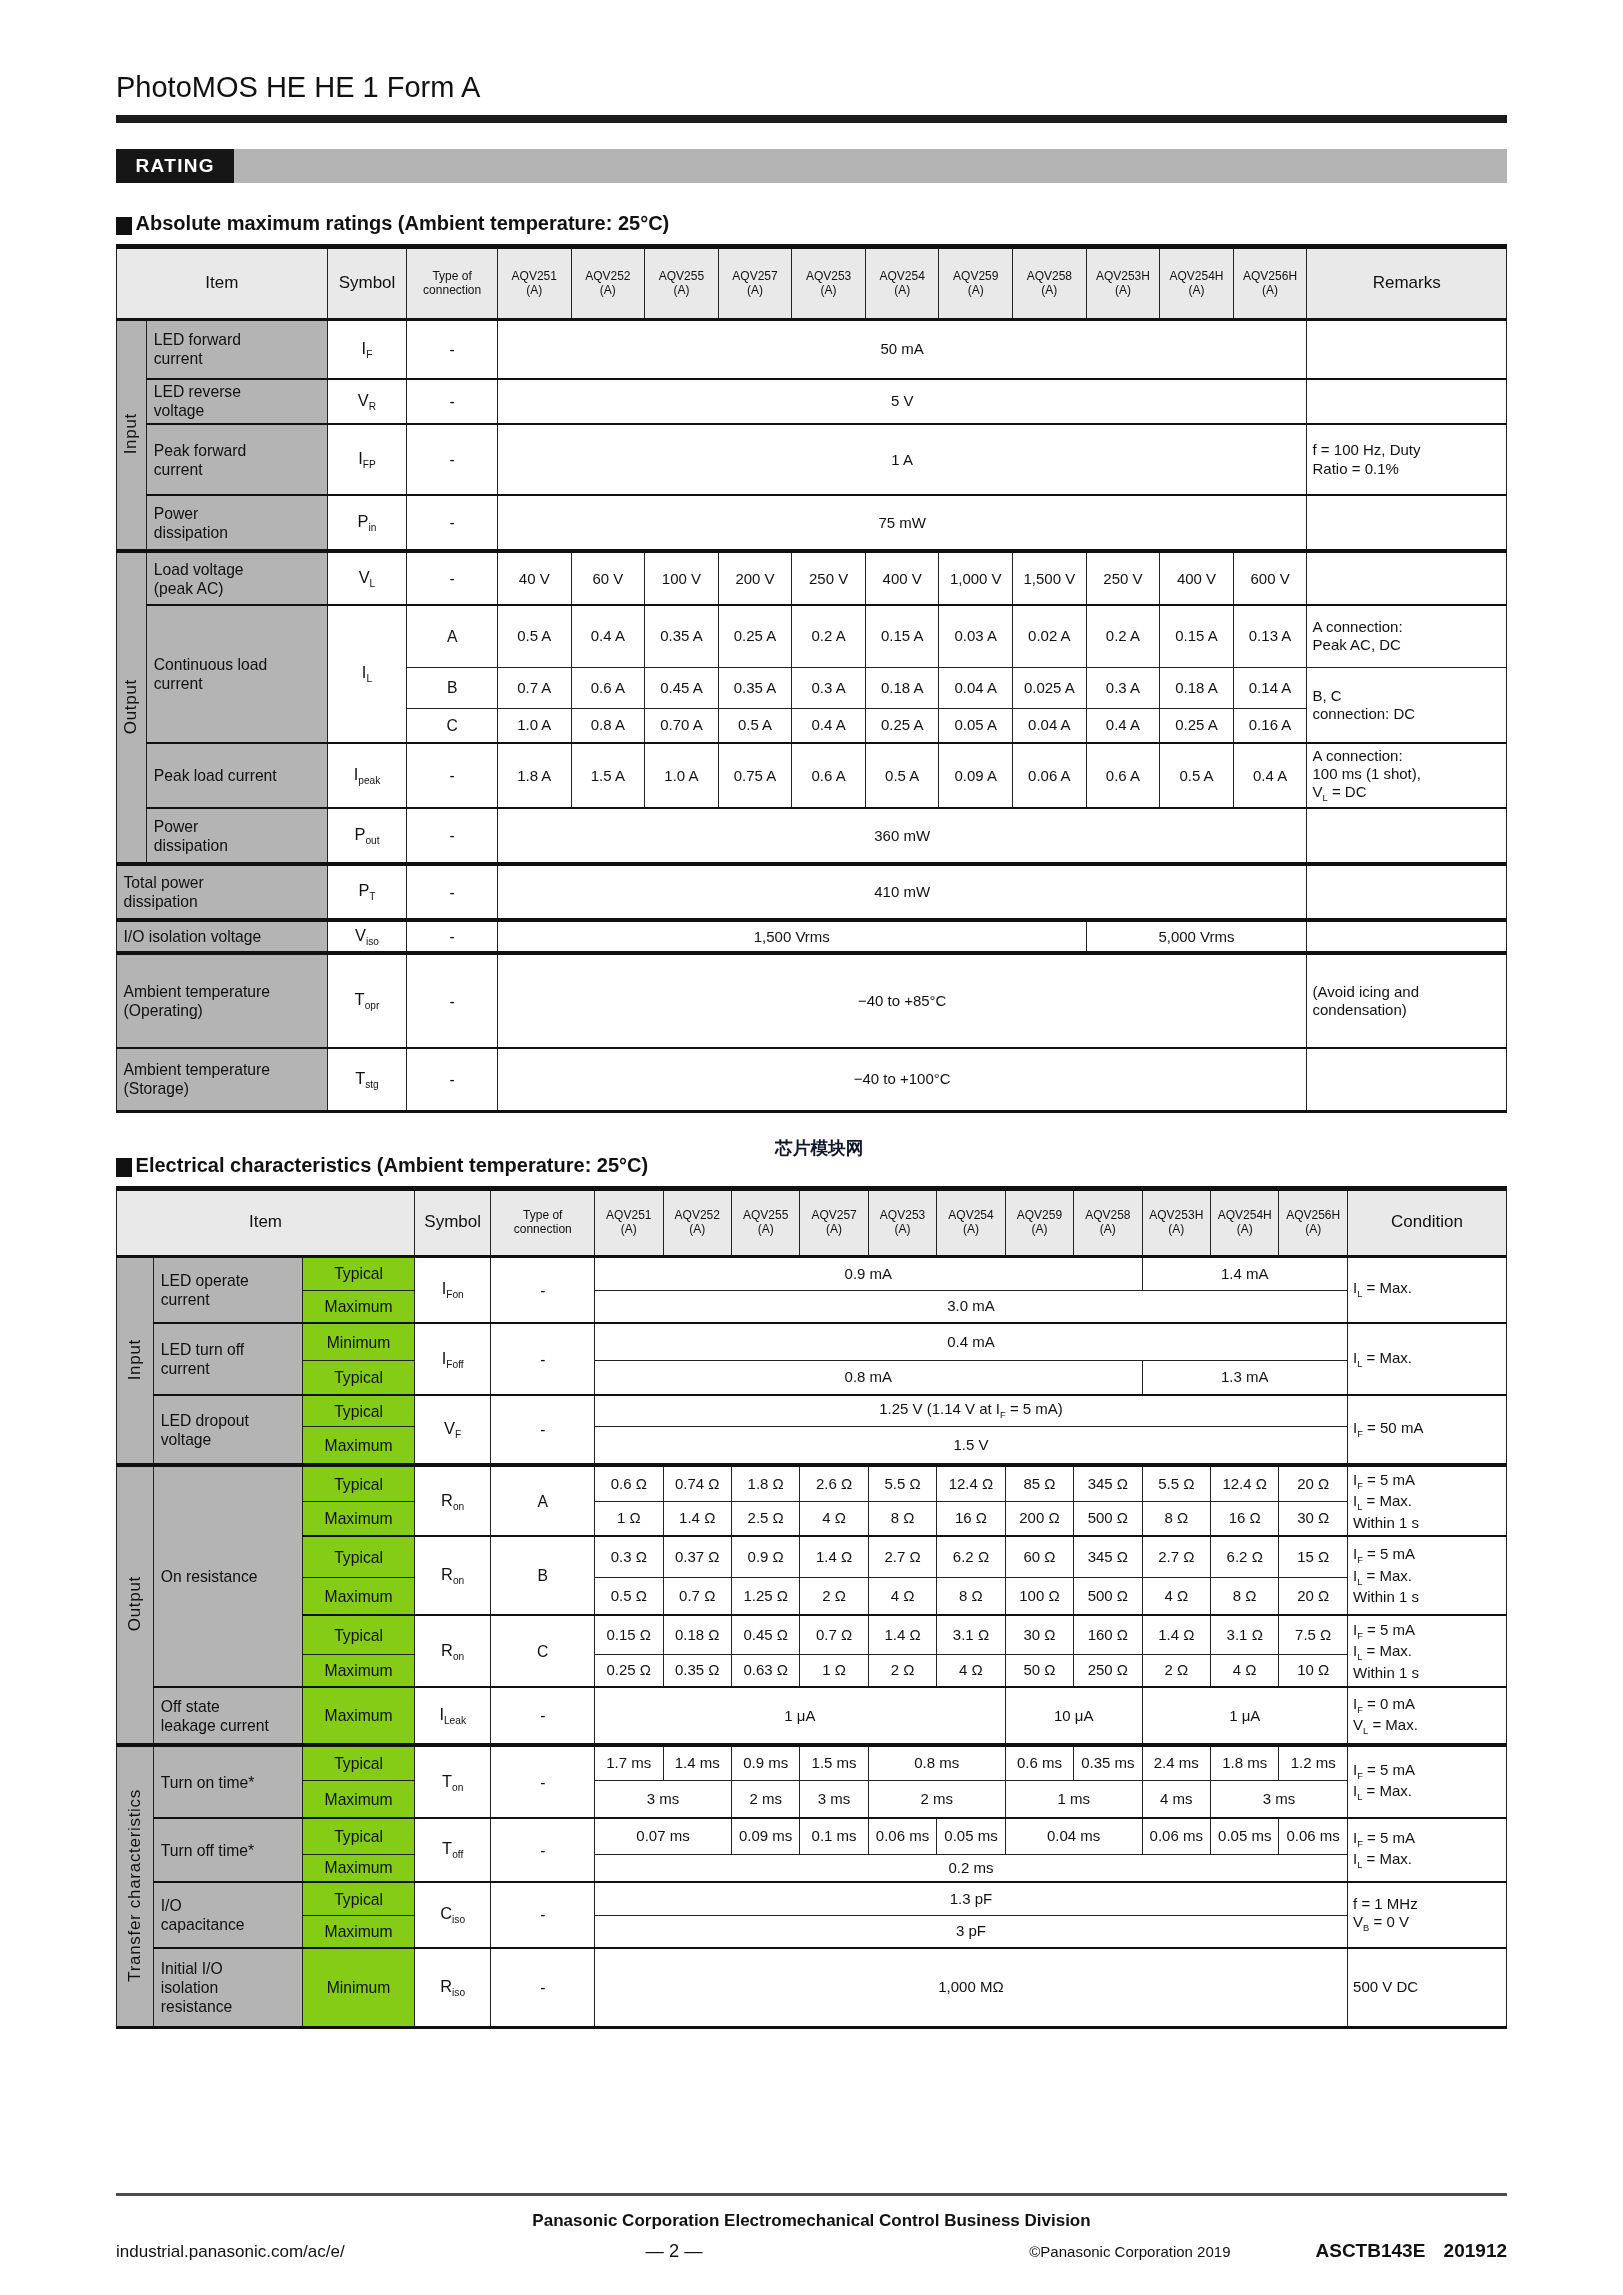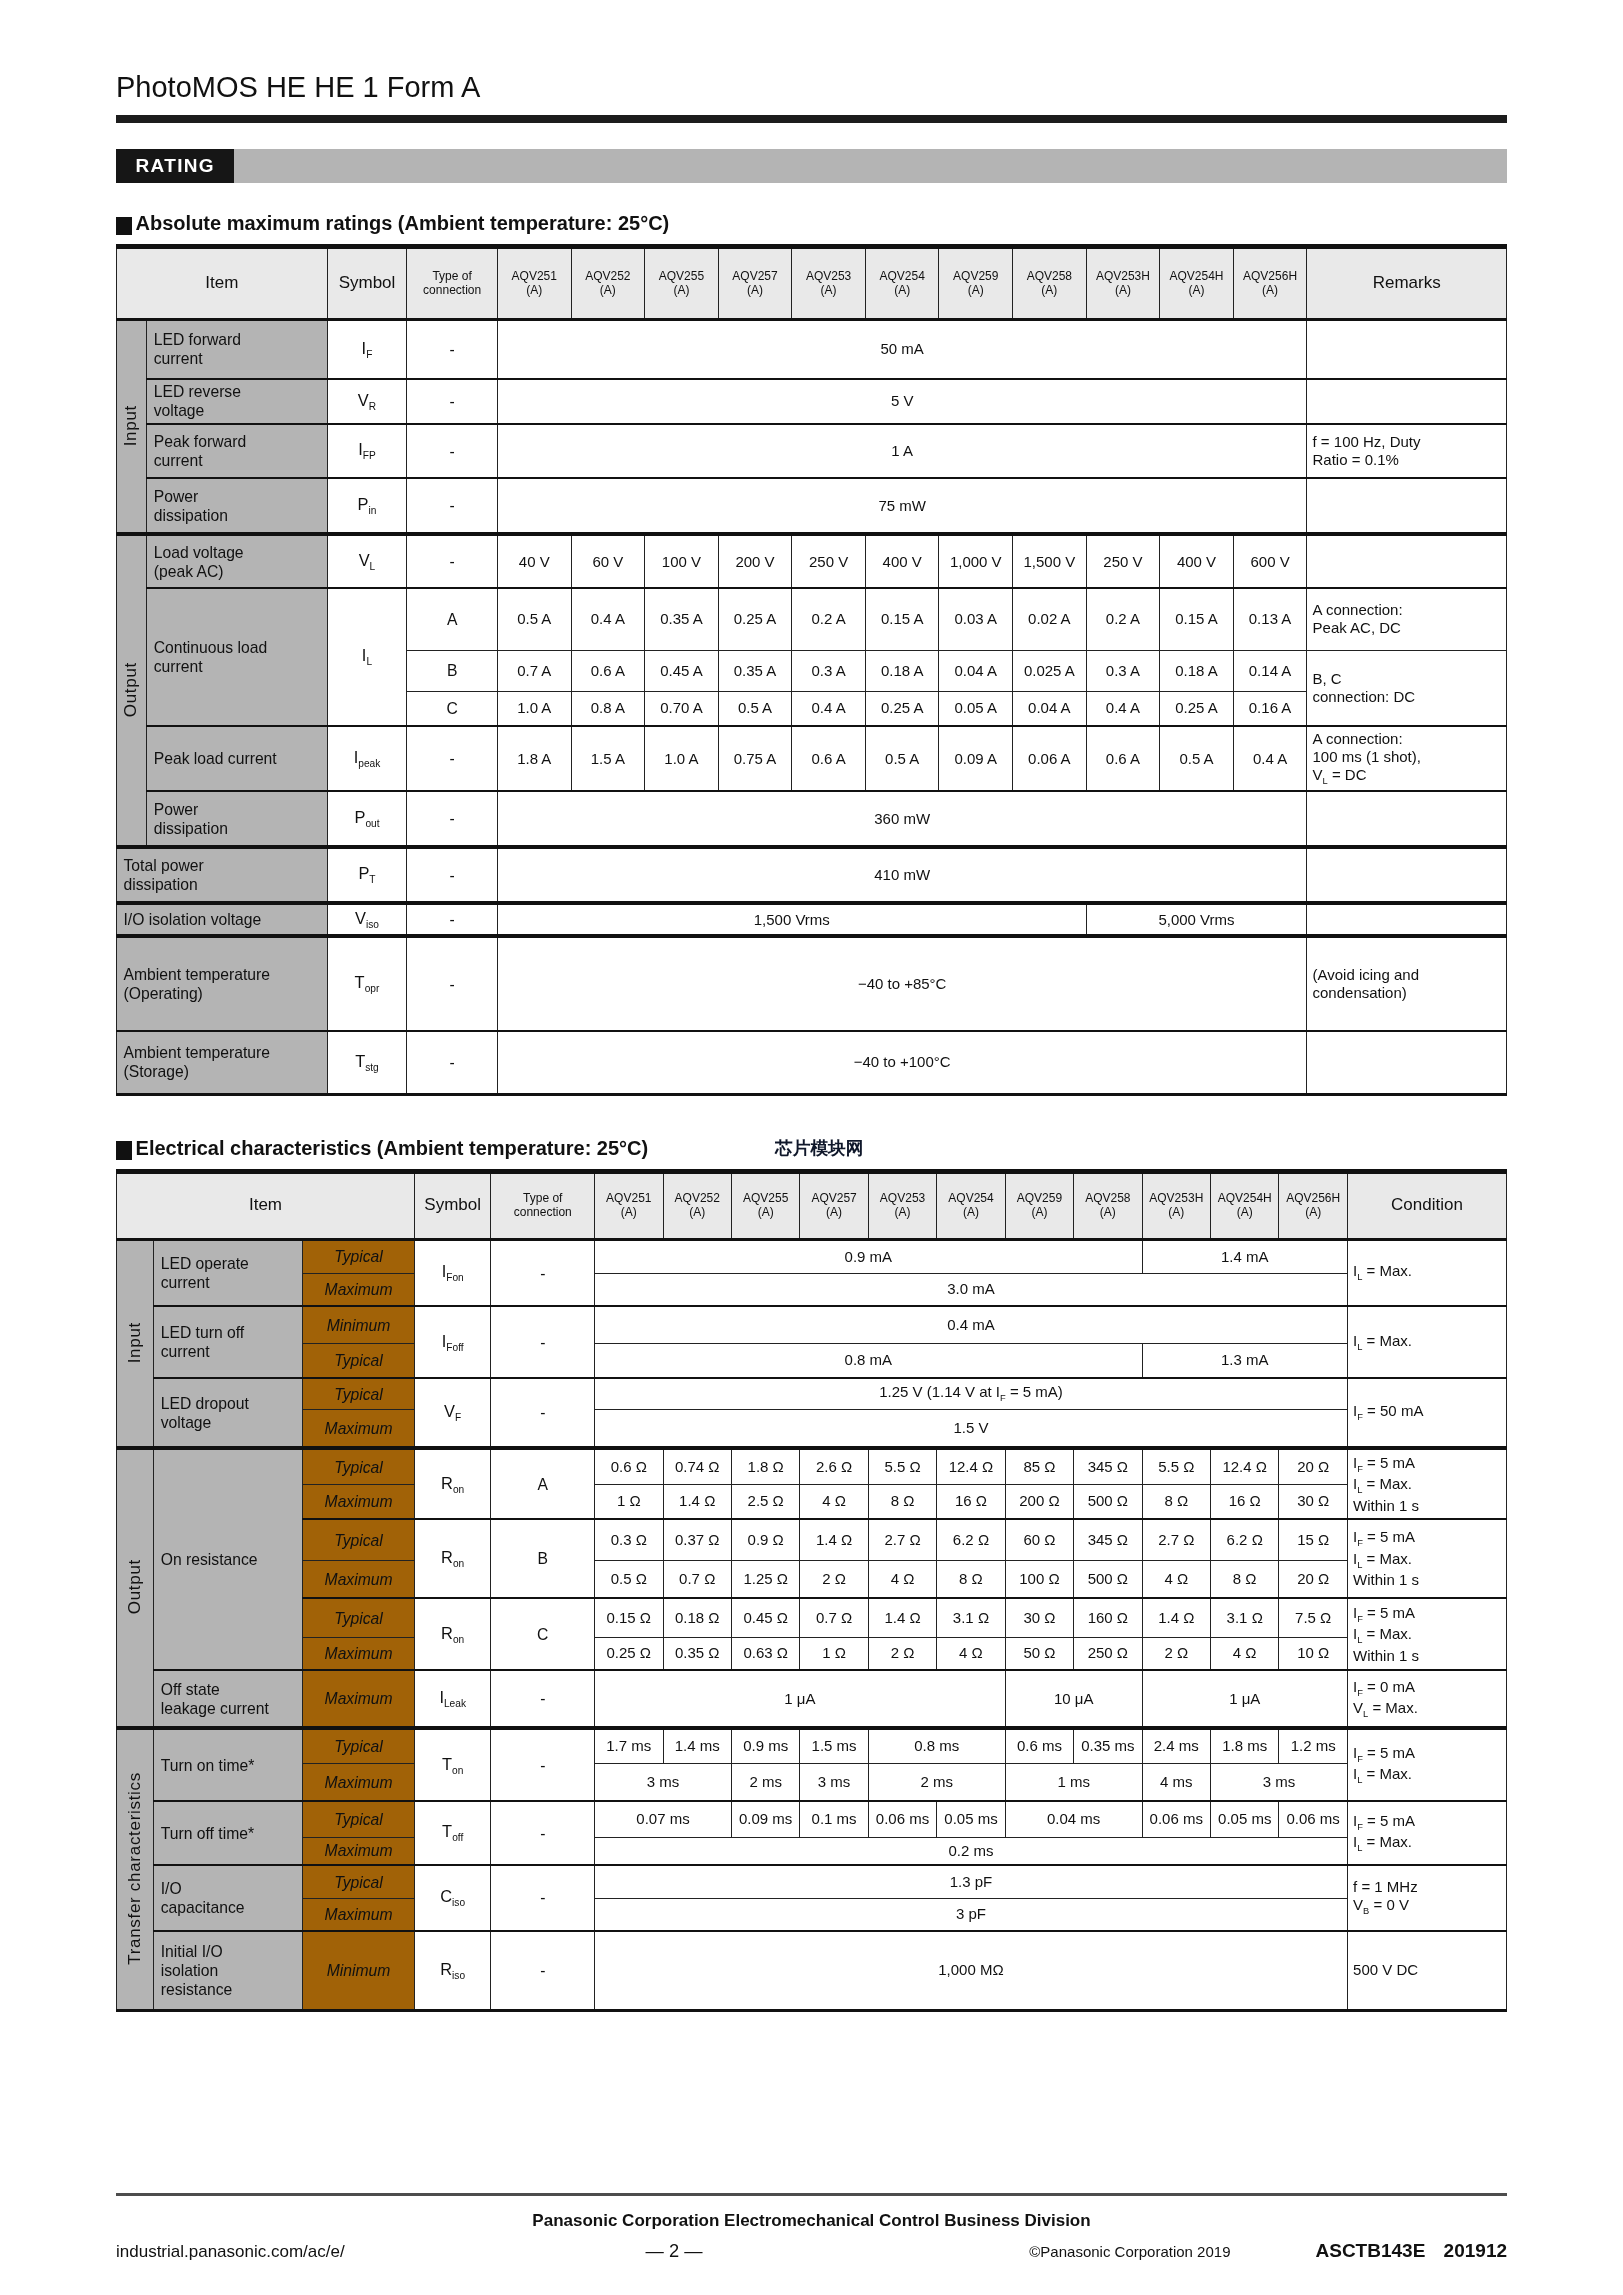--- a/index.html
+++ b/index.html
@@ -33,21 +33,21 @@
     font-size:17px; text-align:center; }
   .spec thead th.part, .spec thead th.conn-h { font-size:12px; line-height:1.15; }
   #t-abs thead tr { height:73px; }
   #t-elec thead tr { height:68px; }
 
   tr.sep-m > td { border-top:2.6px solid #111; }
   tr.sep-s > td { border-top:4.6px solid #111; }
 
   td.group { background:#b4b4b4; text-align:center; }
   td.item  { background:#b4b4b4; text-align:left; font-size:15.7px; padding-left:6.5px; }
-  td.grade { background:#a16207; text-align:center; font-size:15.7px;font-style:italic; }
+  td.grade { background:#84cc16; text-align:center; font-size:15.7px; }
   td.sym   { text-align:center; font-size:16.4px; }
   td.conn  { text-align:center; font-size:15.7px; }
   td.val   { text-align:center; font-size:15px; padding:2.6px 1.3px; }
   td.note  { text-align:left; font-size:15px; padding-left:5.2px; }
   sub { font-size:62%; }
   .vtext { writing-mode:vertical-rl; transform:rotate(180deg);
     font-size:17px; letter-spacing:0.7px; white-space:nowrap; }
 
   
   #t-abs col.group{width:30px}  #t-abs col.item{width:179px}  #t-abs col.sym{width:79px}
@@ -133,21 +133,21 @@
           <td class="val" colspan="11">50 mA</td>
           <td class="note"></td>
         </tr>
         <tr class="sep-m" style="height: 41px;">
           <td class="item">LED reverse<br>voltage</td>
           <td class="sym">V<sub>R</sub></td>
           <td class="conn">-</td>
           <td class="val" colspan="11">5 V</td>
           <td class="note"></td>
         </tr>
-        <tr class="sep-m" style="height: 54px;">
+        <tr class="sep-m" style="height: 71px;">
           <td class="item">Peak forward<br>current</td>
           <td class="sym">I<sub>FP</sub></td>
           <td class="conn">-</td>
           <td class="val" colspan="11">1 A</td>
           <td class="note">f = 100 Hz, Duty<br>Ratio = 0.1%</td>
         </tr>
         <tr class="sep-m" style="height: 56px;">
           <td class="item">Power<br>dissipation</td>
           <td class="sym">P<sub>in</sub></td>
           <td class="conn">-</td>

